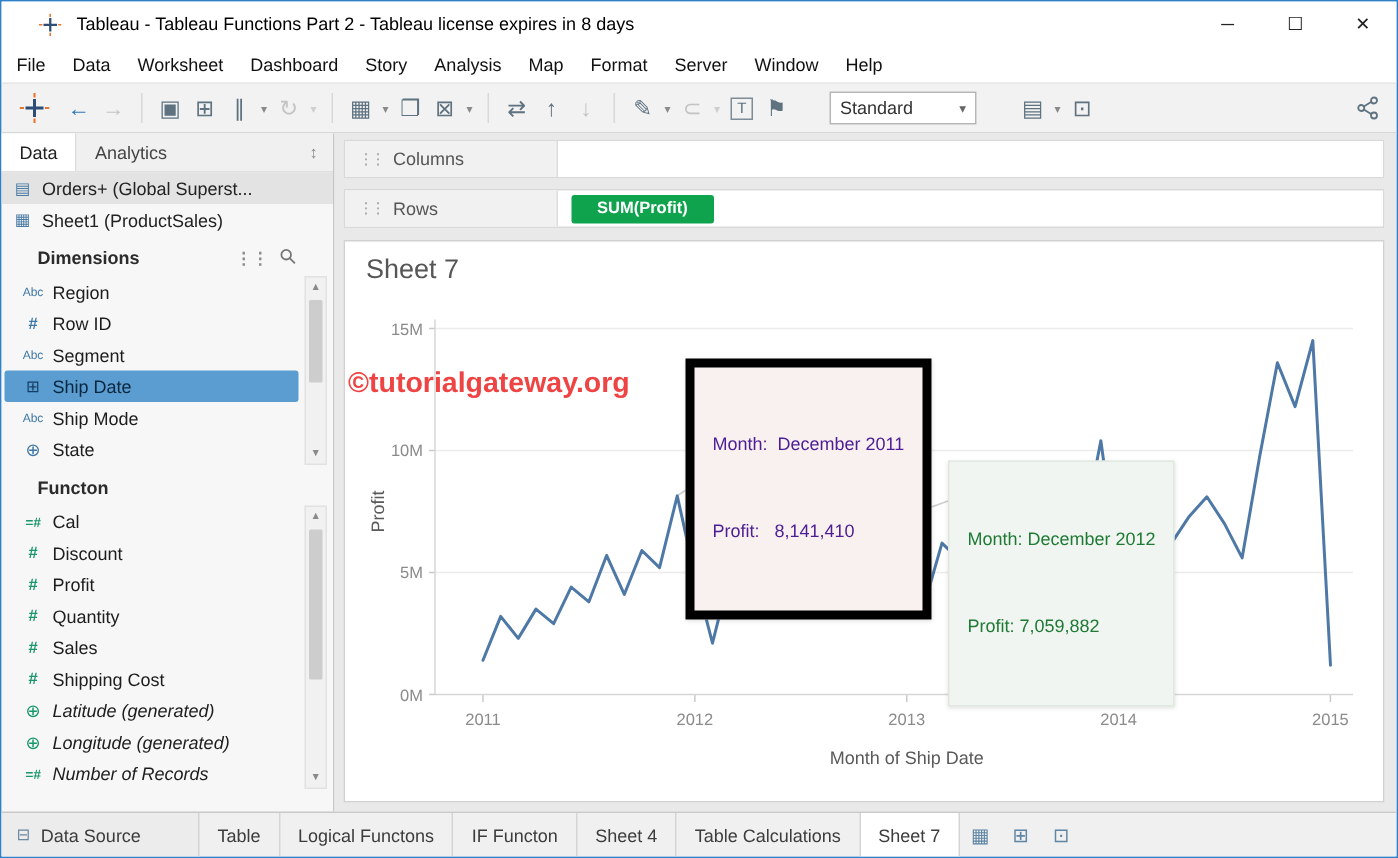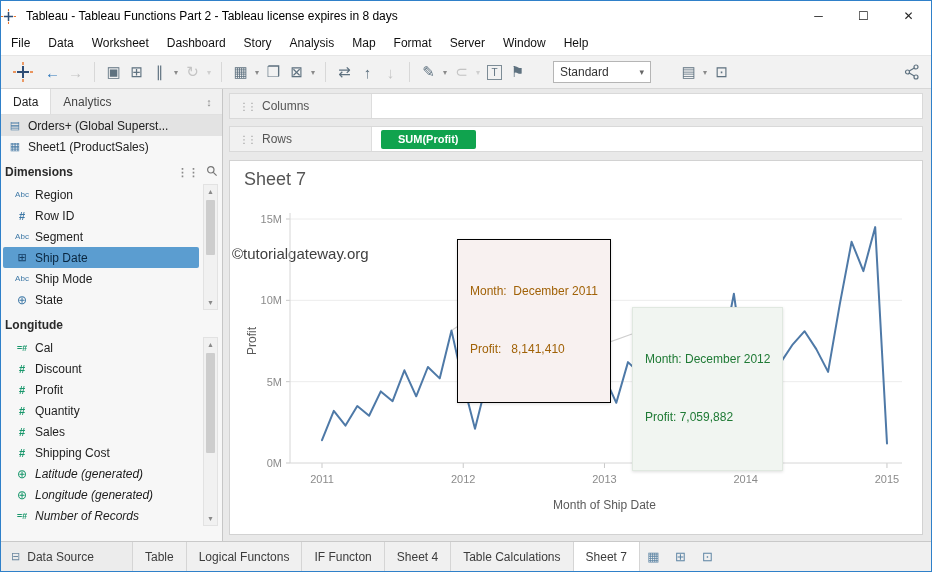--- a/index.html
+++ b/index.html
@@ -1,20 +1,20 @@
 <!DOCTYPE html>
 <html><head>
 <meta charset="utf-8">
 <style>
   * { margin:0; padding:0; box-sizing:border-box; }
   body { width:932px; height:572px; font-family:"Liberation Sans", sans-serif; background:#fff; }
   .window { position:relative; width:932px; height:572px; border:1px solid #2f80c9; background:#fff; overflow:hidden; }
 
   
-  .titlebar { height:30px; display:flex; align-items:center; padding-left:0; font-size:12px; color:#000; background:#fff; }
+  .titlebar { height:30px; display:flex; align-items:center; padding-left:25px; font-size:12px; color:#000; background:#fff; }
   .titlebar .app-icon { width:18px; height:16px; margin-right:7px; display:flex; align-items:center; }
   .title-text { white-space:nowrap; }
   .win-controls { margin-left:auto; display:flex; height:100%; }
   .win-btn { width:45px; height:100%; display:flex; align-items:center; justify-content:center; font-size:12px; color:#222; cursor:default; }
 
   
   .menubar { height:24px; display:flex; align-items:center; gap:18px; padding-left:10px; font-size:12px; color:#111; background:#fff; }
   .menu-item { cursor:default; }
 
   
@@ -37,21 +37,21 @@
 
   
   .left-panel { width:222px; flex:none; background:#f7f7f7; border-right:1px solid #c6c6c6; position:relative; font-size:12px; }
   .panel-tabs { height:26px; display:flex; background:#f0f0f0; border-bottom:1px solid #e0e0e0; align-items:stretch; }
   .ptab { display:flex; align-items:center; justify-content:center; padding:0 12px; color:#444; cursor:default; }
   .ptab.active { background:#fff; color:#222; border-right:1px solid #ddd; }
   .pane-toggle { margin-left:auto; width:26px; display:flex; align-items:center; justify-content:center; color:#8a8a8a; font-size:11px; }
   .ds-row { height:21px; display:flex; align-items:center; gap:6px; padding-left:7px; color:#222; white-space:nowrap; overflow:hidden; }
   .ds-row.selected { background:#e3e3e3; }
   .ds-icon { width:14px; text-align:center; color:#4a7ca6; font-size:11px; flex:none; }
-  .section-header { height:24px; display:flex; align-items:center; padding:0 4px; font-weight:bold; color:#2b2b2b; margin-top:3px; }
+  .section-header { height:24px; display:flex; align-items:center; padding:0 24px; font-weight:bold; color:#2b2b2b; margin-top:3px; }
   .hdr-icons { margin-left:auto; display:flex; align-items:center; gap:7px; color:#8a8a8a; font-size:11px; }
   .field-list { position:relative; }
   .field-row { height:21px; display:flex; align-items:center; padding-left:6px; color:#1d1d1d; width:196px; margin-left:2px; border-radius:2px; }
   .field-icon { width:26px; text-align:center; flex:none; }
   .dim .field-icon { color:#3e78a6; }
   .meas .field-icon { color:#18976b; }
   .ficon-abc { font-size:8px; }
   .ficon-number { font-size:11px; font-weight:bold; }
   .ficon-calc { font-size:9px; font-weight:bold; font-style:italic; }
   .ficon-calendar { font-size:11px; }
@@ -69,26 +69,26 @@
   .shelf { position:absolute; left:6px; right:8px; height:26px; background:#fff; border:1px solid #d9d9d9; display:flex; align-items:center; }
   .shelf.columns { top:4px; }
   .shelf.rows { top:37px; }
   .shelf-label { width:142px; height:100%; background:#f1f1f1; border-right:1px solid #ddd; display:flex; align-items:center; gap:7px; padding-left:9px; font-size:12px; color:#555; }
   .shelf-grid-icon { color:#9a9a9a; font-size:10px; letter-spacing:-2px; }
   .pill { margin-left:9px; height:19px; background:#10a34e; color:#fff; font-size:11px; font-weight:bold; display:flex; align-items:center; padding:0 17px; border-radius:2px; }
 
   
   .card { position:absolute; left:6px; top:71px; right:8px; bottom:6px; background:#fff; border:1px solid #d2d2d2; overflow:hidden; }
   .sheet-title { position:absolute; left:14px; top:8px; font-size:18px; color:#565656; }
-  .watermark { position:absolute; left:2px; top:84px; font-size:15px; font-weight:normal; color:#404040; }
+  .watermark { position:absolute; left:2px; top:84px; font-size:19px; font-weight:bold; color:#ef4444; }
   .chart-svg { position:absolute; left:10px; top:40px; }
   .tick { font-size:11px; fill:#8b8b8b; }
   .axis-label { font-size:12px; fill:#5a5a5a; }
   .tooltip { position:absolute; padding:4px 12px; font-size:12px; line-height:1.6; white-space:pre; box-shadow:0 1px 3px rgba(0,0,0,0.13); }
-  .tt1 { left:227px; top:78px; background:#f8f1f0; color:#a16207; border:1px solid #000000; }
+  .tt1 { left:227px; top:78px; background:#f8f1f0; color:#4c1d95; border:6px solid #000000; }
   .tt2 { left:402px; top:146px; background:#f1f5f1; color:#1f7a35; border:1px solid #e0e8e0; }
 
   
   .bottombar { position:absolute; left:0; right:0; bottom:0; height:30px; background:#f0f0f0; border-top:1px solid #c9c9c9; display:flex; align-items:stretch; font-size:12px; color:#3c3c3c; }
   .bb-datasource { width:132px; display:flex; align-items:center; gap:7px; padding-left:10px; border-right:1px solid #d5d5d5; background:#ececec; }
   .bb-ds-icon { color:#6d89a0; font-size:11px; }
   .bb-tab { padding:0 12px; display:flex; align-items:center; border-right:1px solid #d5d5d5; cursor:default; white-space:nowrap; }
   .bb-tab.active { background:#fff; }
   .bb-new { width:27px; display:flex; align-items:center; justify-content:center; border-right:none; color:#5f86a5; font-size:13px; cursor:default; }
 </style>
@@ -284,21 +284,21 @@
           </div>
 
         <div class="vscroll" style="height:126px;">
           <div class="vs-arrow">▲</div>
           <div class="vs-thumb" style="top:15px; height:55px;"></div>
           <div class="vs-arrow vs-down">▼</div>
         </div>
       </div>
 
       <div class="section-header">
-        <span>Longitude</span>
+        <span>Functon</span>
       </div>
 
       <div class="field-list meas" style="height:189px;">
 
           <div class="field-row">
             <span class="field-icon ficon-calc">=#</span>
             <span class="field-label">Cal</span>
           </div>
 
           <div class="field-row">

